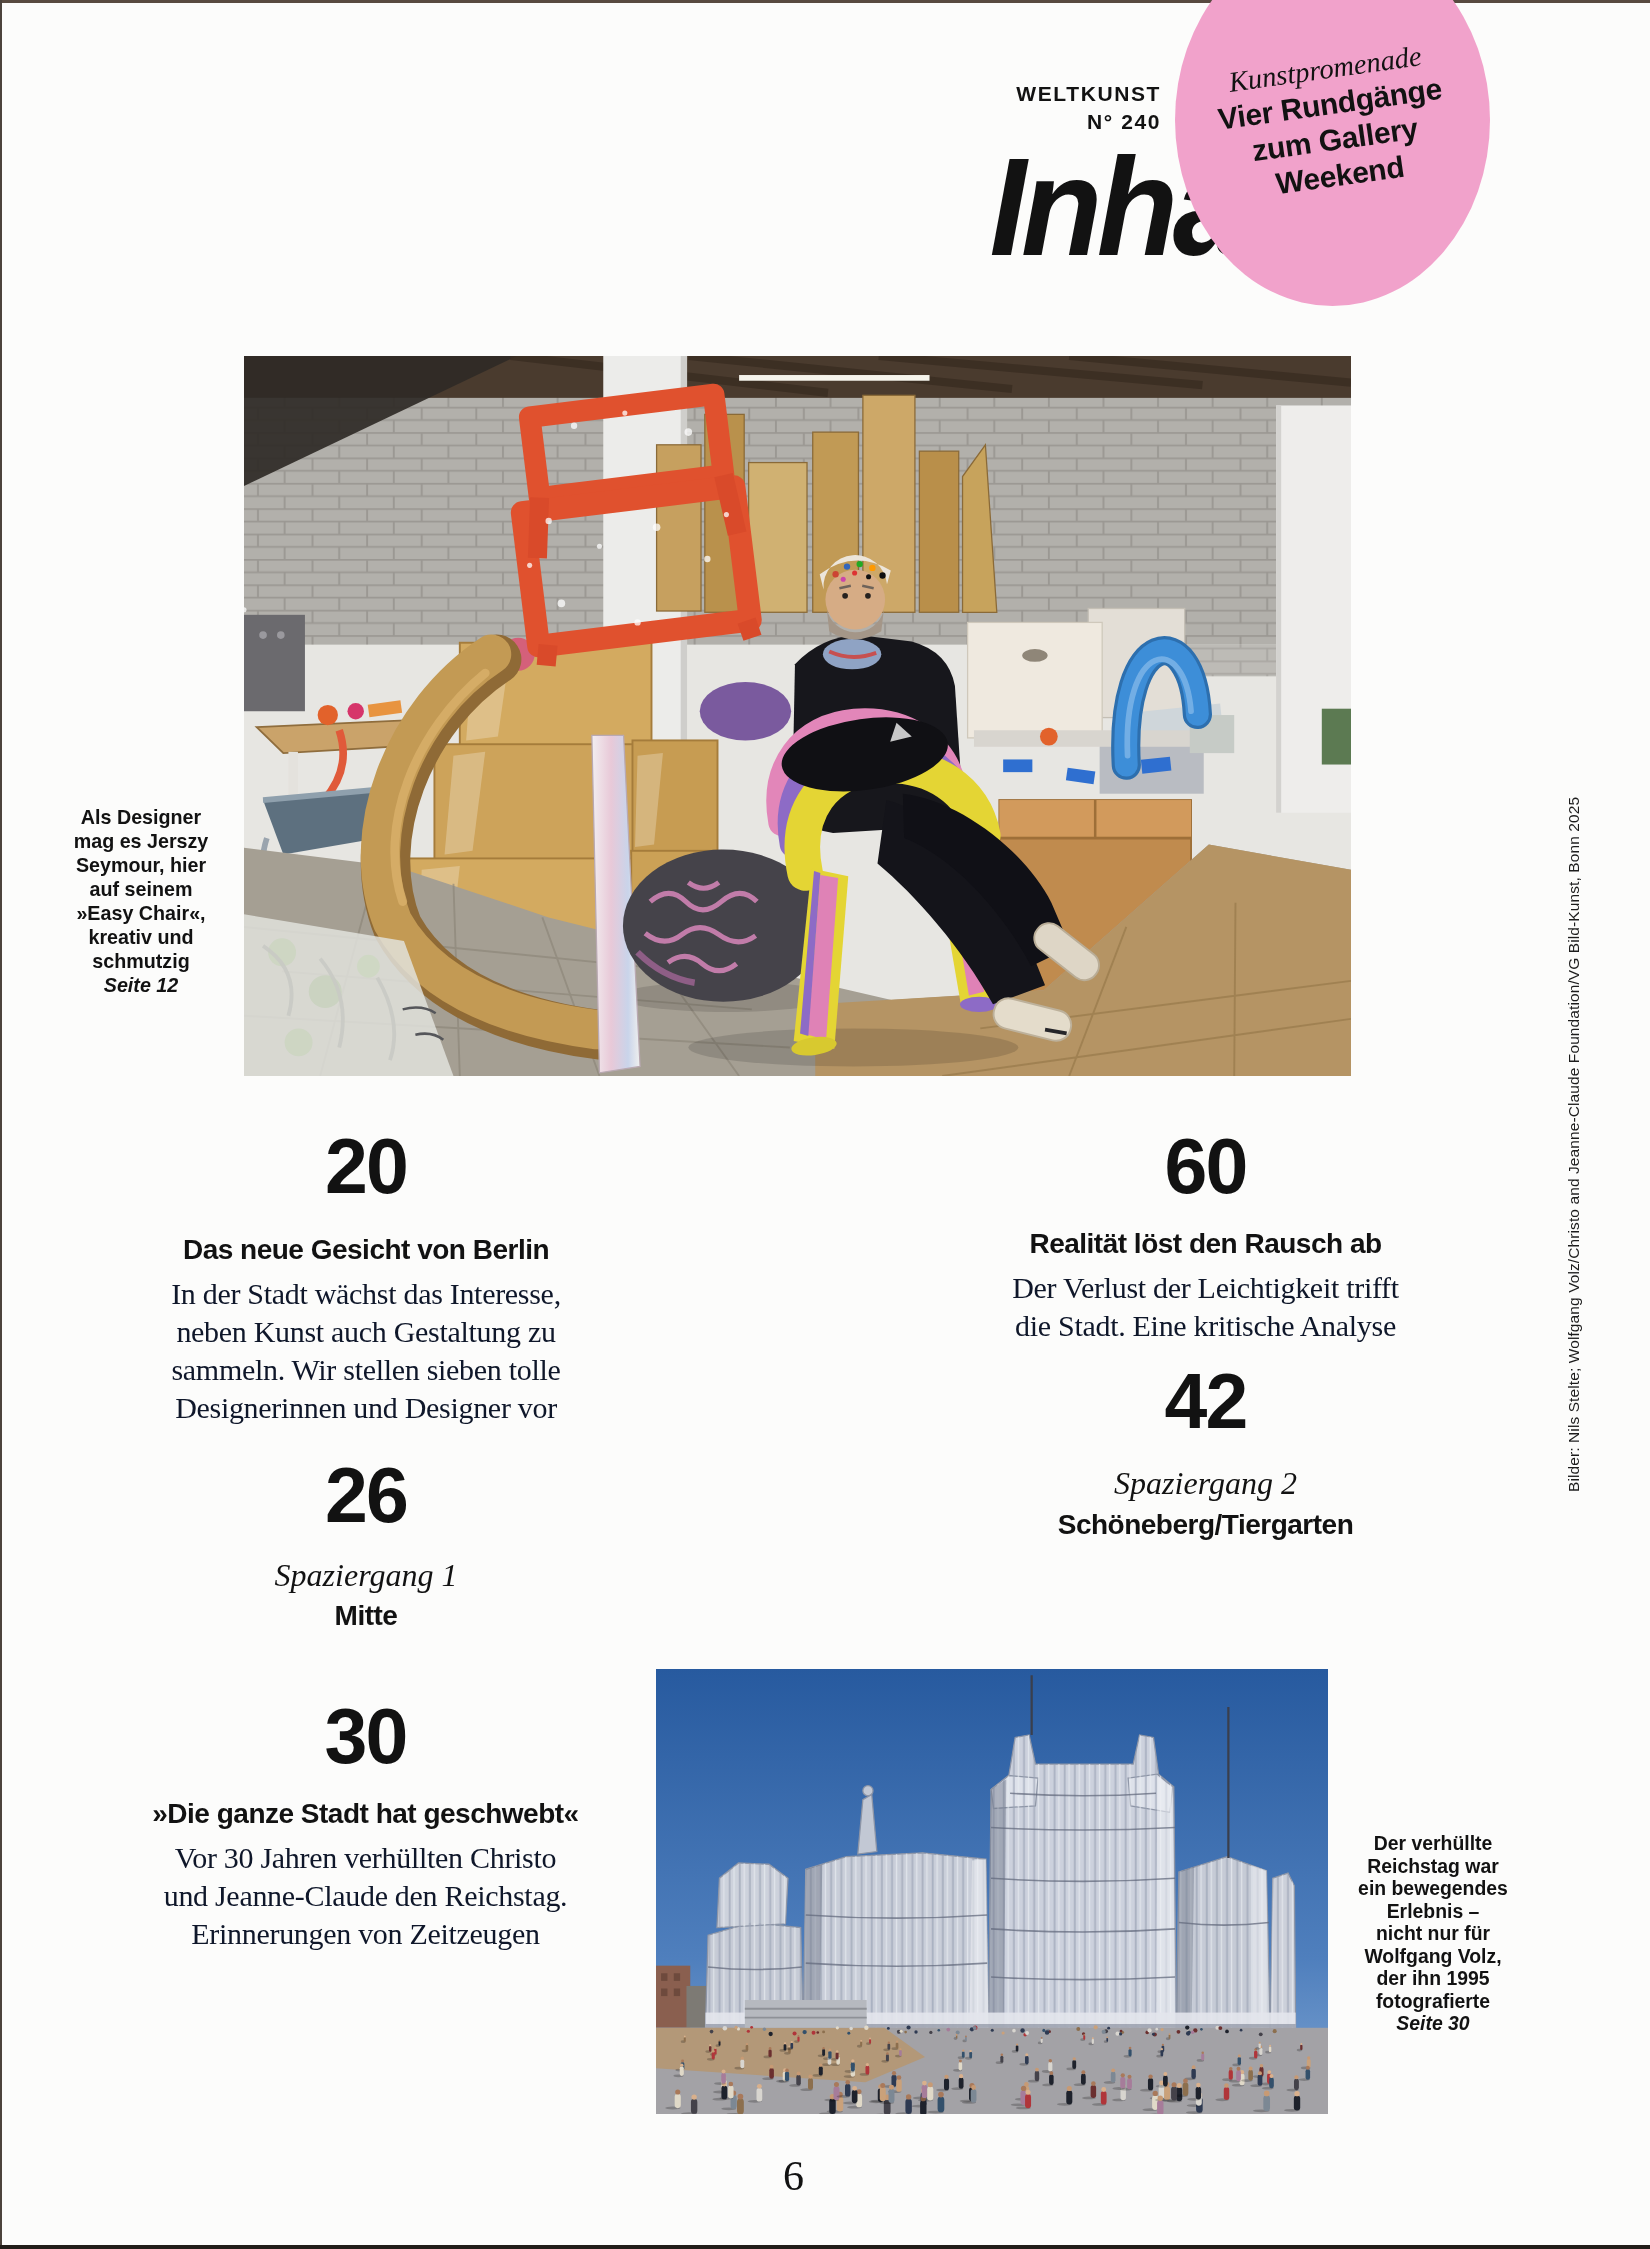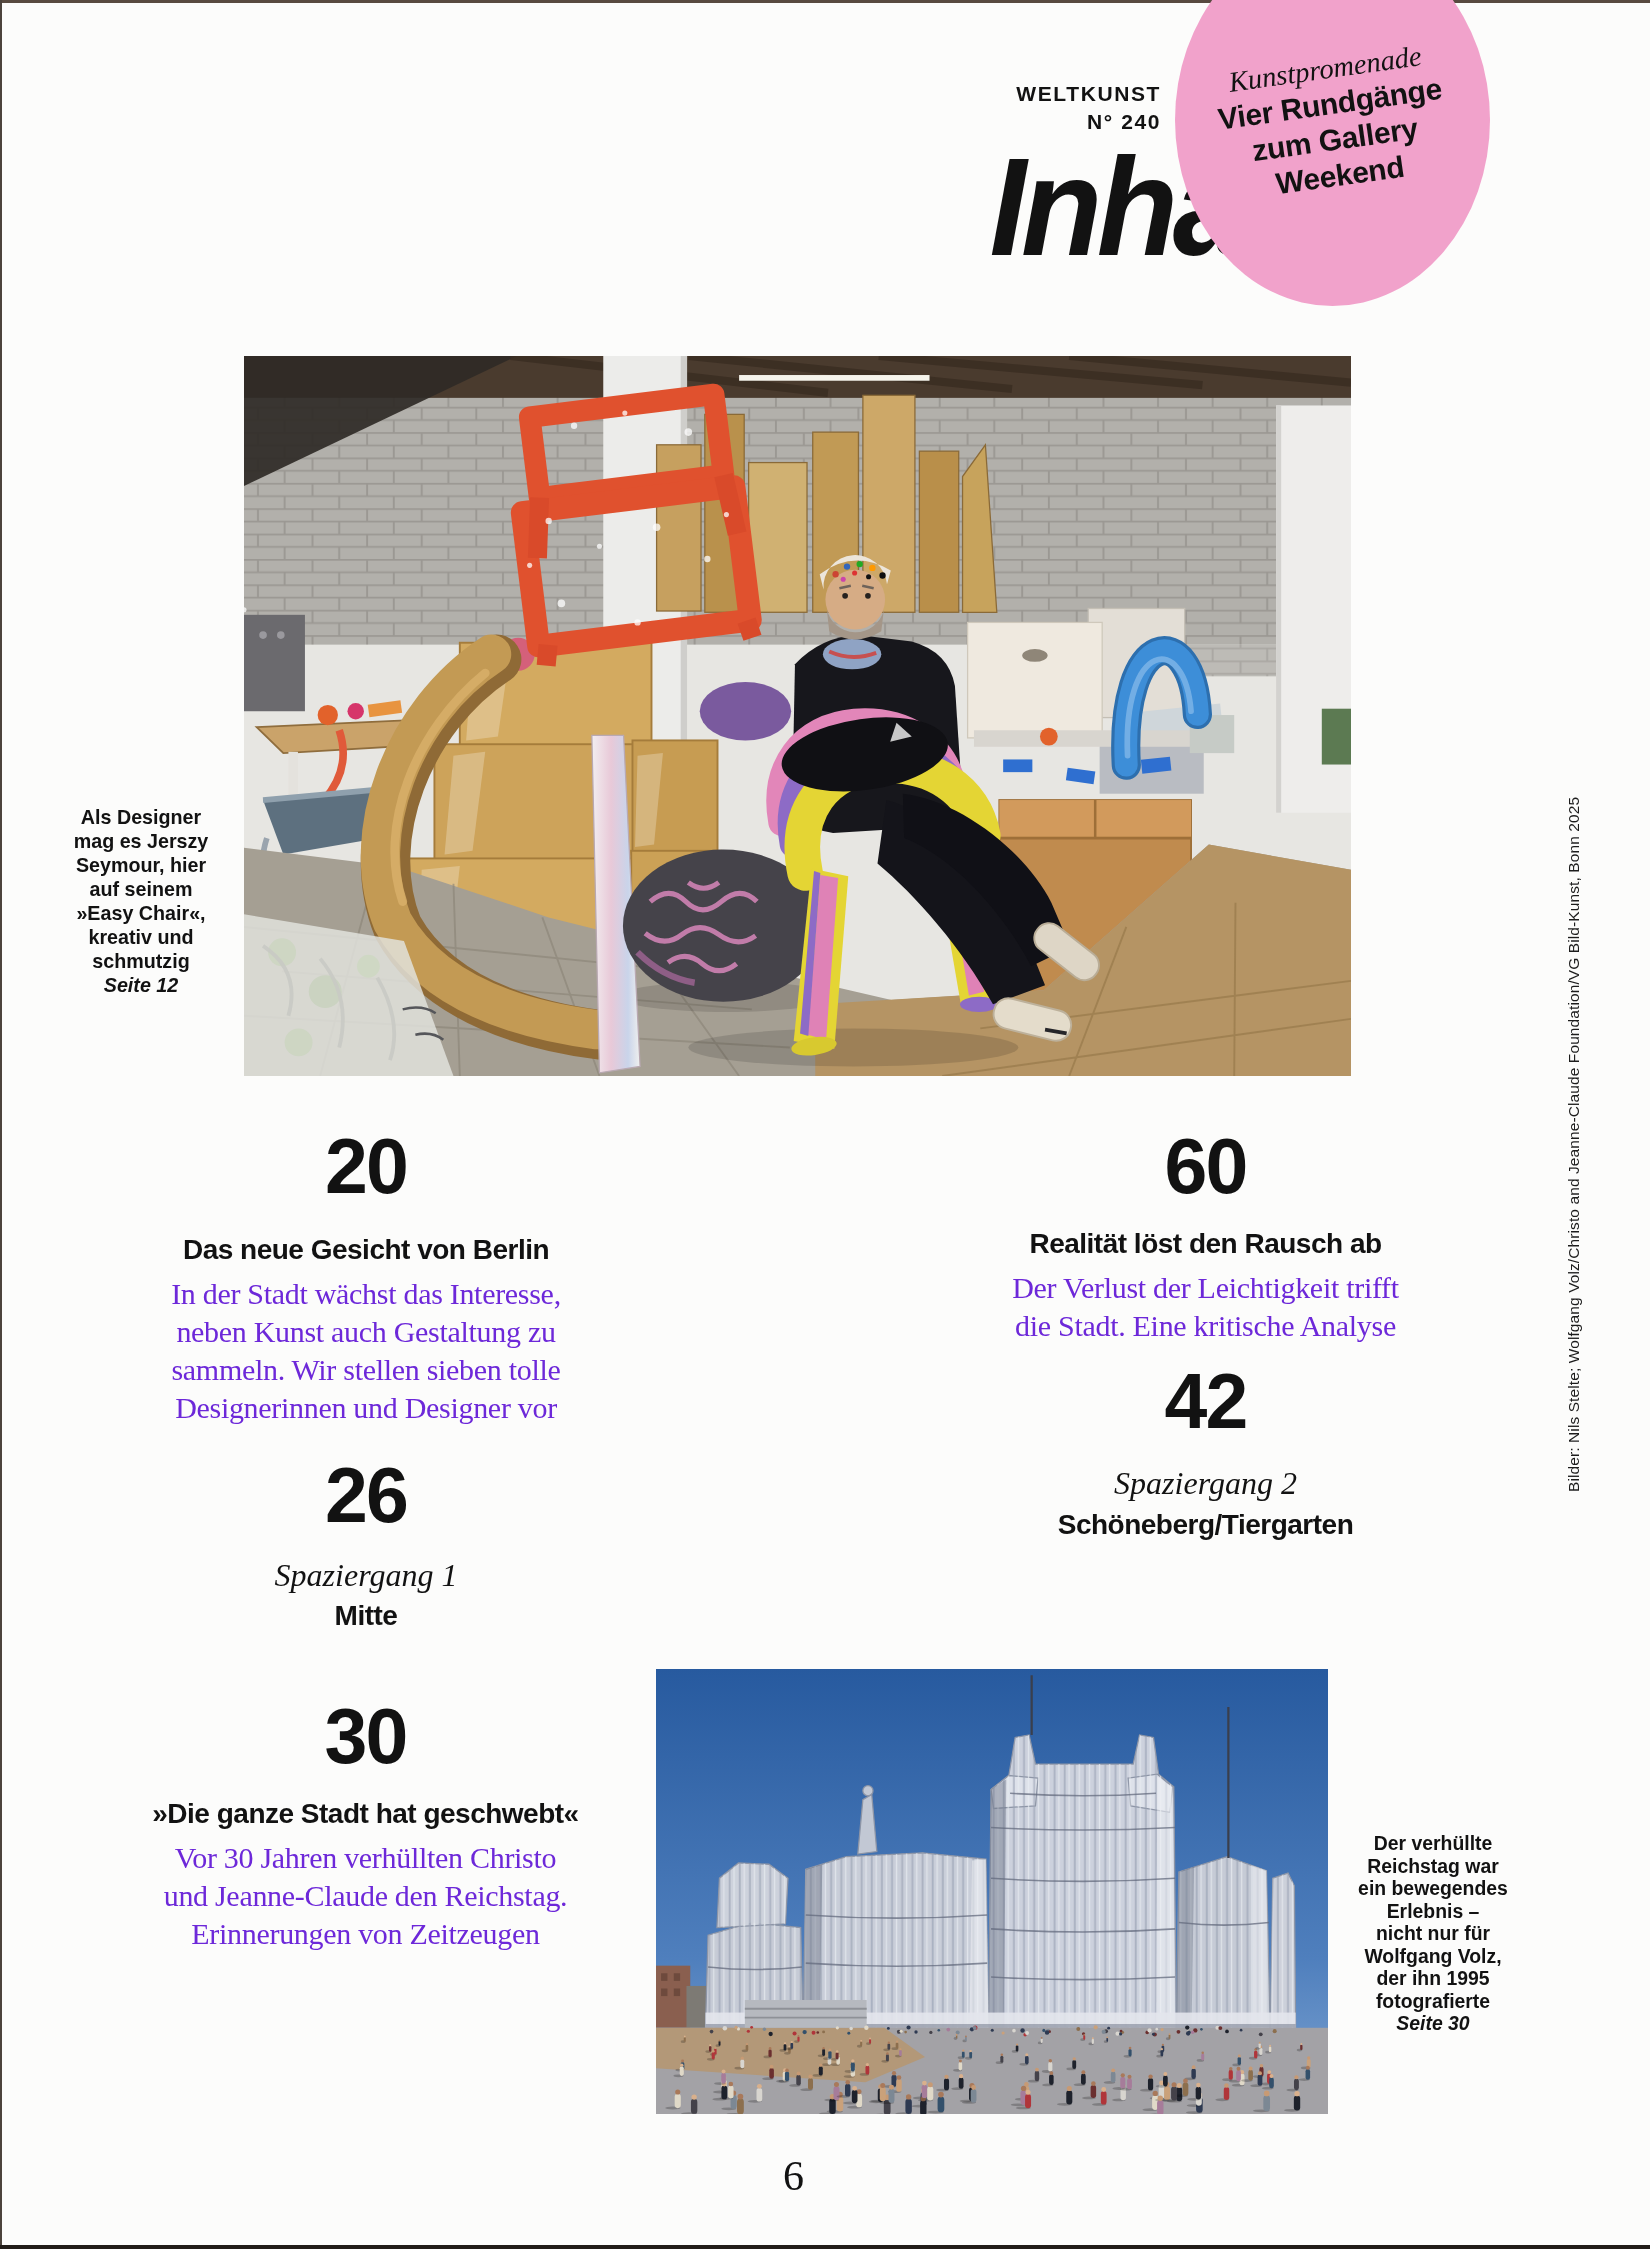--- a/index.html
+++ b/index.html
@@ -31,21 +31,21 @@
   .cap-left{left:49px;top:805px;width:184px;}
   .cap-right{left:1349px;top:1832px;width:168px;font-size:19.4px;line-height:22.5px;}
   .cap-ref{font-style:italic;}
   
   .credit{left:1565px;top:1492px;width:755px;transform:rotate(-90deg);transform-origin:0 0;
           font-size:15.5px;letter-spacing:0.1px;color:#1c1c1c;white-space:nowrap;}
   
   .toc-sec{text-align:center;}
   .num{font-weight:900;font-size:77px;line-height:1;letter-spacing:-1.9px;}
   .head{font-weight:700;font-size:28px;line-height:1.16;letter-spacing:-0.5px;}
-  .body-line{font-family:"Liberation Serif",serif;font-size:30px;line-height:38px;letter-spacing:-0.3px;color:#6d28d9;}
+  .body-line{font-family:"Liberation Serif",serif;font-size:30px;line-height:38px;letter-spacing:-0.3px;color:#0f172a;}
   .kicker{font-family:"Liberation Serif",serif;font-style:italic;font-size:32px;line-height:1;}
   .sec12{left:121px;top:1128px;width:490px;}
   .sec12 .head{margin-top:29px;}
   .sec12 .bodyblock{margin-top:9px;}
   .sec26{left:121px;top:1457px;width:490px;}
   .sec26 .kicker{margin-top:25px;}
   .sec26 .head{margin-top:9px;}
   .sec30{left:95px;top:1698px;width:541px;}
   .sec30 .head{margin-top:23px;}
   .sec30 .bodyblock{margin-top:9px;}

